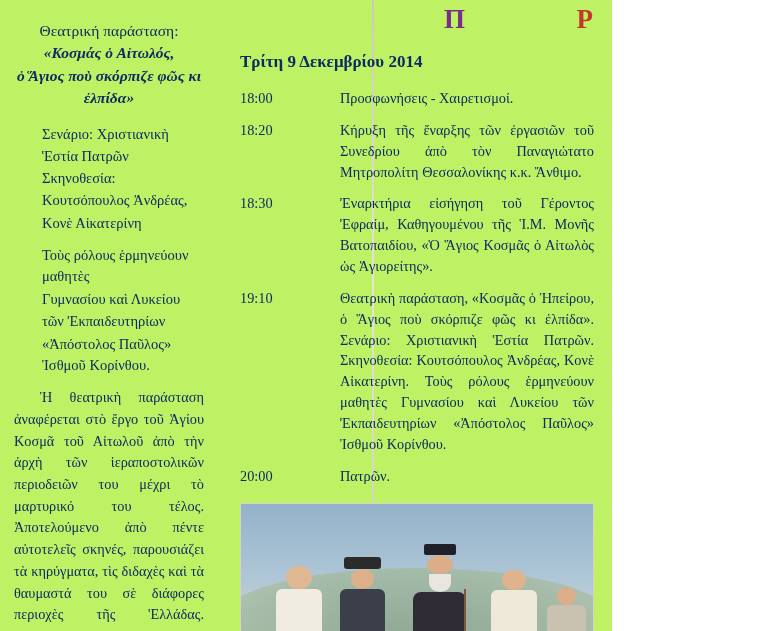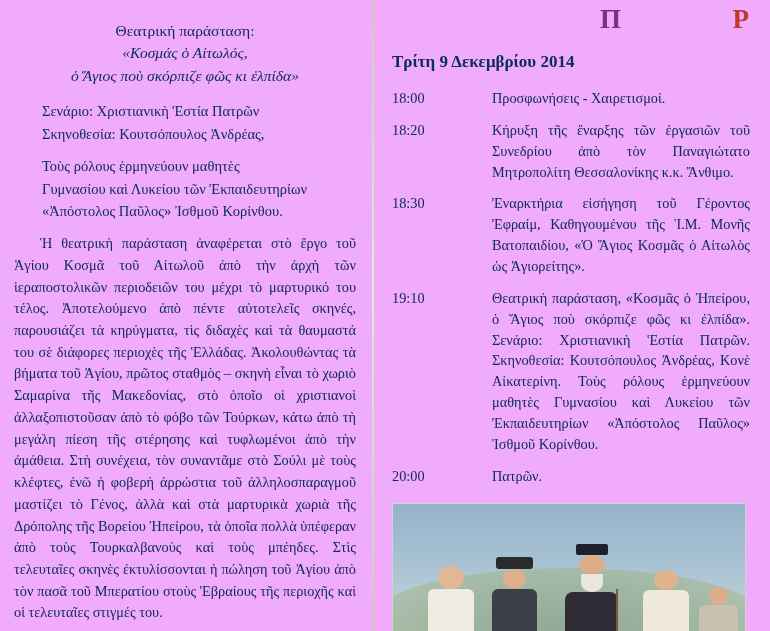--- a/index.html
+++ b/index.html
@@ -9,23 +9,23 @@
   }
   body {
     width: 770px;
     height: 631px;
     overflow: hidden;
     font-family: "Liberation Serif", serif;
     color: #1a1a3a;
   }
   .page {
     position: relative;
-    width: 770px;
+    width: 612px;
     height: 631px;
-    background: #f0abfc;
+    background: #bef264;
     display: flex;
   }
   
   .col-left {
     width: 372px;
     padding: 14px 16px 10px 14px;
     box-sizing: border-box;
     position: relative;
   }
   .col-divider {
@@ -44,22 +44,22 @@
   }
 
   .title-block {
     text-align: center;
     color: #0d2b63;
     font-size: 15.5px;
     line-height: 1.45;
     margin: 6px 0 14px 0;
   }
   .title-line1 { font-style: normal; }
-  .title-line2 { font-style: italic; font-weight: normal; text-align: center; }
-  .title-line3 { font-style: italic; font-weight: normal; }
+  .title-line2 { font-style: italic; font-weight: bold; text-align: center; }
+  .title-line3 { font-style: italic; font-weight: bold; }
 
   .credits {
     color: #0d2b63;
     font-size: 14.5px;
     line-height: 1.5;
     margin-bottom: 10px;
   }
   .credits div { margin-bottom: 1px; margin-left: 28px; }
   .credits-gap { height: 8px; }
 
@@ -198,20 +198,21 @@
 
     <div class="title-block">
       <div class="title-line1">Θεατρική παράσταση:</div>
       <div class="title-line2">«Κοσμάς ὁ Αἰτωλός,</div>
       <div class="title-line3">ὁ Ἅγιος ποὺ σκόρπιζε φῶς κι ἐλπίδα»</div>
     </div>
 
     <div class="credits">
       <div>Σενάριο: Χριστιανικὴ Ἑστία Πατρῶν</div>
       <div>Σκηνοθεσία: Κουτσόπουλος Ἀνδρέας,</div>
+      <div>Κονὲ Αἰκατερίνη</div>
       <div class="credits-gap"></div>
       <div>Τοὺς ρόλους ἑρμηνεύουν μαθητὲς</div>
       <div>Γυμνασίου καὶ Λυκείου τῶν Ἐκπαιδευτηρίων</div>
       <div>«Ἀπόστολος Παῦλος» Ἰσθμοῦ Κορίνθου.</div>
     </div>
 
     <div class="body-text">Ἡ θεατρικὴ παράσταση ἀναφέρεται στὸ ἔργο τοῦ Ἁγίου Κοσμᾶ τοῦ Αἰτωλοῦ ἀπὸ τὴν ἀρχὴ τῶν ἱεραποστολικῶν περιοδειῶν του μέχρι τὸ μαρτυρικό του τέλος. Ἀποτελούμενο ἀπὸ πέντε αὐτοτελεῖς σκηνές, παρουσιάζει τὰ κηρύγματα, τὶς διδαχὲς καὶ τὰ θαυμαστά του σὲ διάφορες περιοχὲς τῆς Ἑλλάδας. Ἀκολουθώντας τὰ βήματα τοῦ Ἁγίου, πρῶτος σταθμὸς – σκηνὴ εἶναι τὸ χωριὸ Σαμαρίνα τῆς Μακεδονίας, στὸ ὁποῖο οἱ χριστιανοὶ ἀλλαξοπιστοῦσαν ἀπὸ τὸ φόβο τῶν Τούρκων, κάτω ἀπὸ τὴ μεγάλη πίεση τῆς στέρησης καὶ τυφλωμένοι ἀπὸ τὴν ἀμάθεια. Στὴ συνέχεια, τὸν συναντᾶμε στὸ Σούλι μὲ τοὺς κλέφτες, ἐνῶ ἡ φοβερὴ ἀρρώστια τοῦ ἀλληλοσπαραγμοῦ μαστίζει τὸ Γένος, ἀλλὰ καὶ στὰ μαρτυρικὰ χωριὰ τῆς Δρόπολης τῆς Βορείου Ἠπείρου, τὰ ὁποῖα πολλὰ ὑπέφεραν ἀπὸ τοὺς Τουρκαλβανοὺς καὶ τοὺς μπέηδες. Στὶς τελευταῖες σκηνὲς ἐκτυλίσσονται ἡ πώληση τοῦ Ἁγίου ἀπὸ τὸν πασᾶ τοῦ Μπερατίου στοὺς Ἑβραίους τῆς περιοχῆς καὶ οἱ τελευταῖες στιγμές του.</div>
   </div>
 
   <div class="col-divider"></div>

